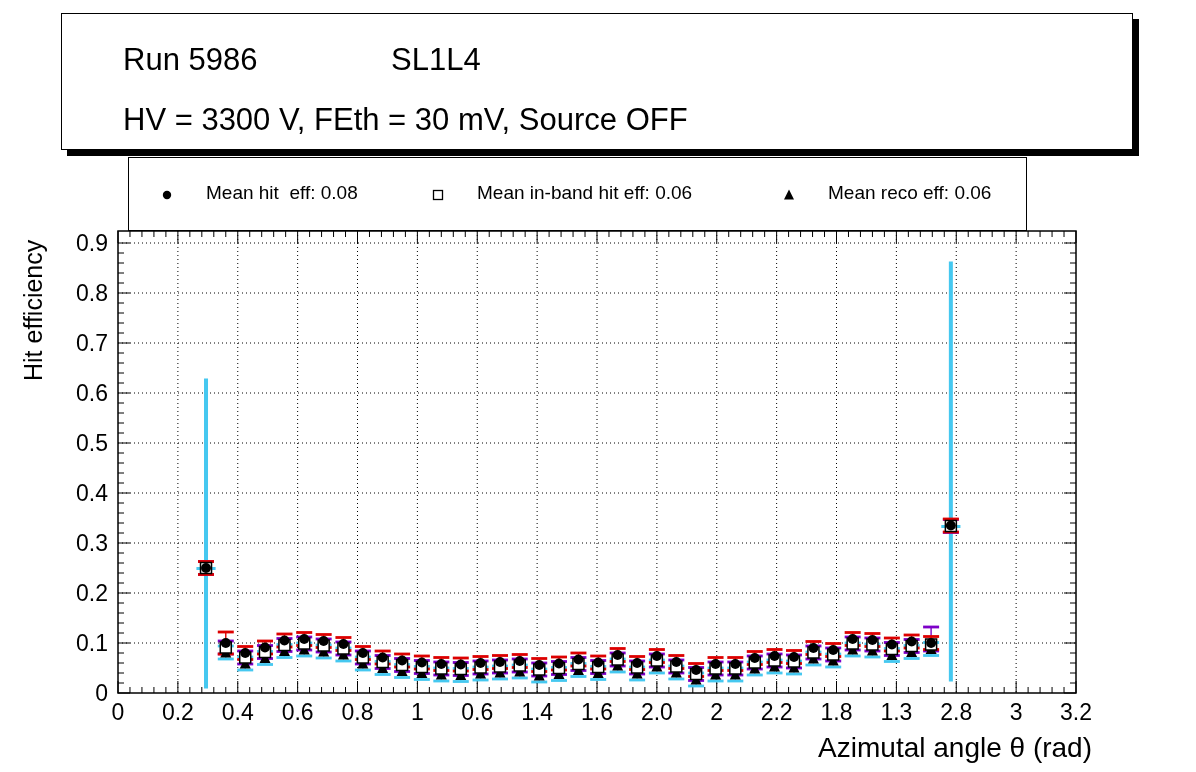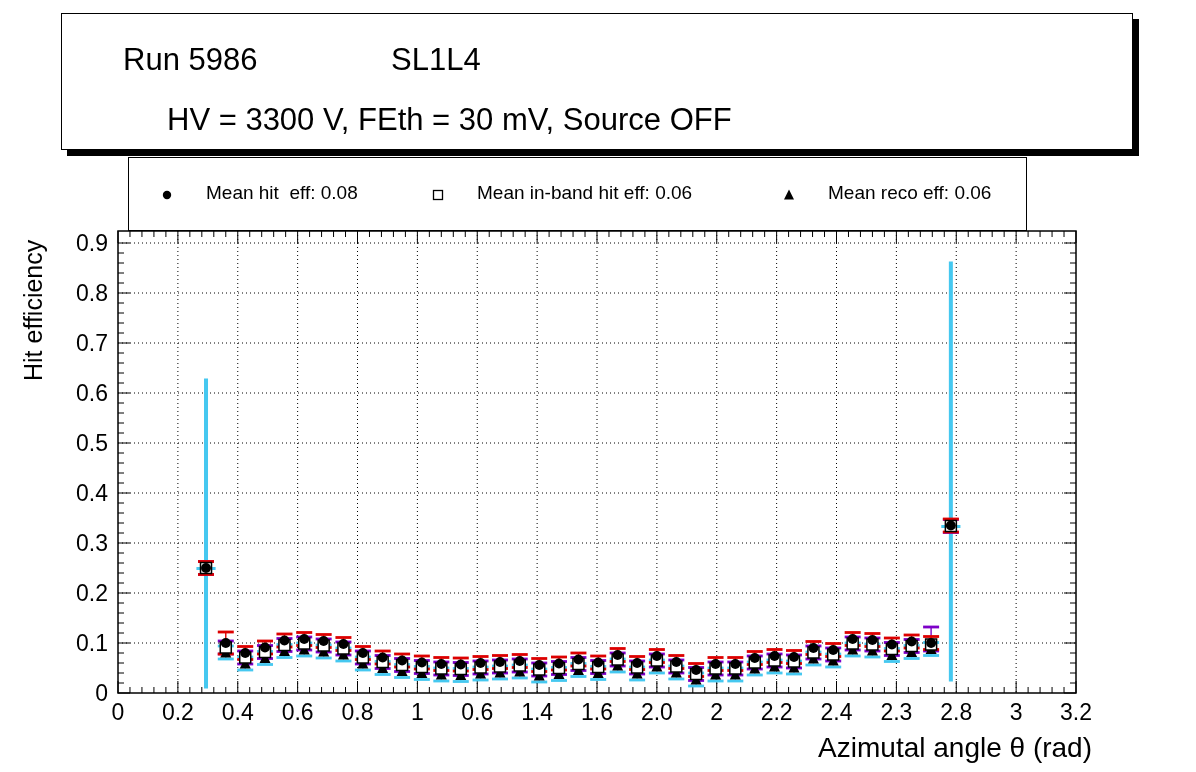--- a/index.html
+++ b/index.html
@@ -4,21 +4,21 @@
 <style>
   html,body{margin:0;padding:0;background:#fff;}
   #canvas{position:relative;width:1196px;height:772px;background:#ffffff;overflow:hidden;
           font-family:"Liberation Sans", sans-serif;color:#000;}
   .abs{position:absolute;}
   #title-shadow{left:67px;top:19px;width:1072px;height:137px;background:#000;}
   #title-box{left:61px;top:13px;width:1072px;height:137px;background:#fff;border:1.5px solid #000;box-sizing:border-box;}
   .title-line{position:absolute;left:61px;font-size:31px;white-space:pre;}
   #title-line1-left{top:28px;}
   #title-line1-right{position:absolute;left:329px;top:28px;font-size:31px;white-space:pre;}
-  #title-line2{top:88px;margin-left:44px;}
+  #title-line2{top:88px;}
   #legend-box{left:118px;top:157px;width:899px;height:74px;background:#fff;border:1px solid #000;box-sizing:border-box;margin-left:10px;}
   .legend-entry{position:absolute;top:0;height:72px;}
   .legend-label{position:absolute;top:24px;font-size:19px;white-space:pre;}
   #plot-svg{left:0;top:0;}
   .x-tick-label{position:absolute;top:699px;width:80px;margin-left:-40px;text-align:center;font-size:23px;}
   .y-tick-label{position:absolute;left:30px;width:78px;text-align:right;font-size:23px;}
   #y-axis-title{left:20px;top:230px;height:160px;font-size:25px;writing-mode:vertical-rl;transform:rotate(180deg);text-align:center;line-height:26px;}
   #x-axis-title{right:104px;top:732px;font-size:28px;}
 </style>
 </head>
@@ -807,22 +807,22 @@
       <div class="x-tick-label" style="left: 237.75px;">0.4</div>
       <div class="x-tick-label" style="left: 297.625px;">0.6</div>
       <div class="x-tick-label" style="left: 357.5px;">0.8</div>
       <div class="x-tick-label" style="left: 417.375px;">1</div>
       <div class="x-tick-label" style="left: 477.25px;">0.6</div>
       <div class="x-tick-label" style="left: 537.125px;">1.4</div>
       <div class="x-tick-label" style="left: 597px;">1.6</div>
       <div class="x-tick-label" style="left: 656.875px;">2.0</div>
       <div class="x-tick-label" style="left: 716.75px;">2</div>
       <div class="x-tick-label" style="left: 776.625px;">2.2</div>
-      <div class="x-tick-label" style="left: 836.5px;">2.4</div>
-      <div class="x-tick-label" style="left: 896.375px;">2.3</div>
+      <div class="x-tick-label" style="left: 836.5px;">1.8</div>
+      <div class="x-tick-label" style="left: 896.375px;">1.3</div>
       <div class="x-tick-label" style="left: 956.25px;">2.8</div>
       <div class="x-tick-label" style="left: 1016.12px;">3</div>
       <div class="x-tick-label" style="left: 1076px;">3.2</div>
     </div>
   <div id="y-tick-labels">
       <div class="y-tick-label" style="top: 680px;">0</div>
       <div class="y-tick-label" style="top: 630px;">0.1</div>
       <div class="y-tick-label" style="top: 580px;">0.2</div>
       <div class="y-tick-label" style="top: 530px;">0.3</div>
       <div class="y-tick-label" style="top: 480px;">0.4</div>

